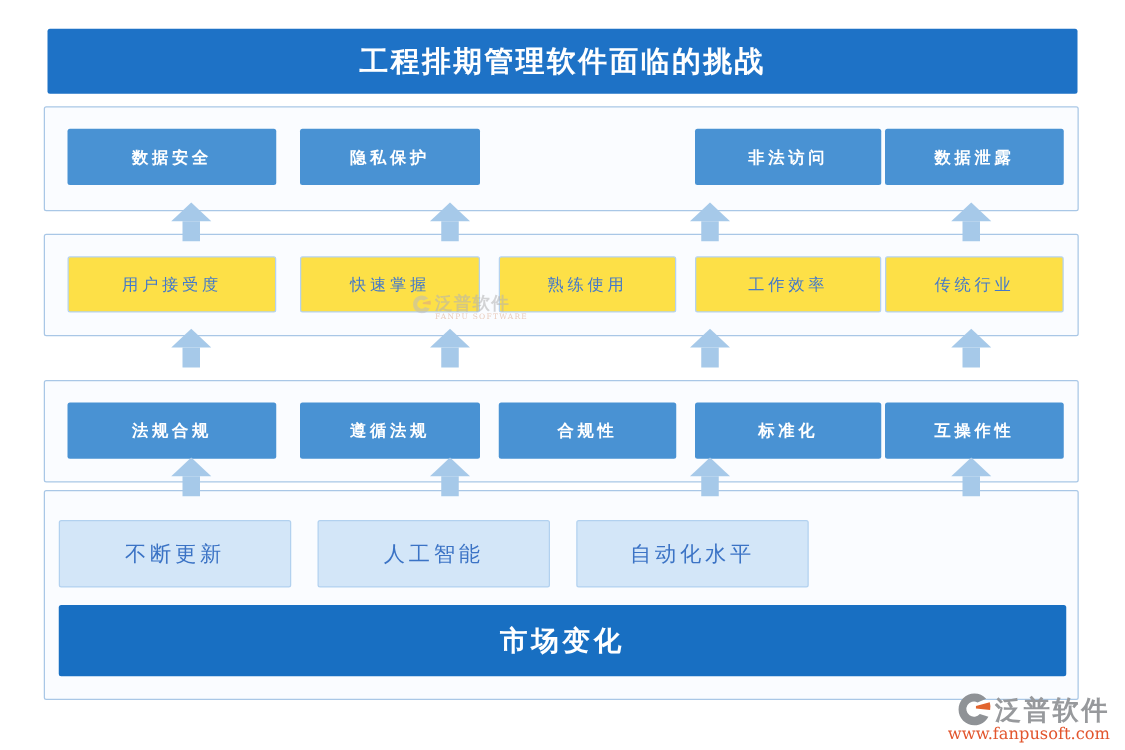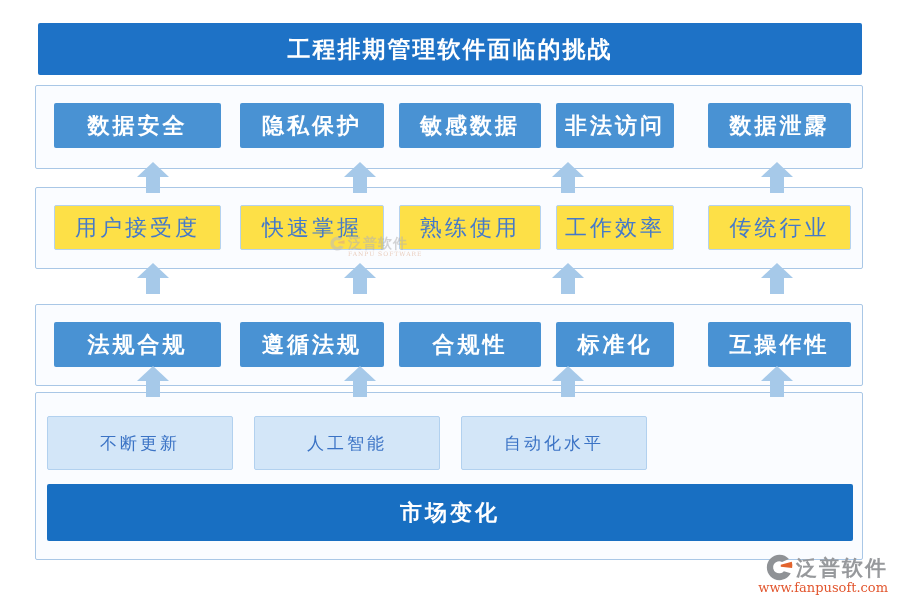--- a/index.html
+++ b/index.html
@@ -17,33 +17,33 @@
     position:absolute;left:35px;width:828px;
     border:1px solid var(--panel-border,#a9c7e6);
     background:var(--panel-bg,#fafcff);border-radius:2px;box-sizing:border-box;
   }
   .panel-1{top:85px;height:84px;}
   .panel-2{top:187px;height:82px;}
   .panel-3{top:304px;height:82px;}
   .panel-4{top:392px;height:168px;}
   .box{
     position:absolute;height:45px;display:flex;align-items:center;justify-content:center;
-    box-sizing:border-box;border-radius:2px;font-size:22px;letter-spacing:3px;white-space:nowrap;
+    box-sizing:border-box;border-radius:2px;font-size:13px;letter-spacing:3px;white-space:nowrap;
   }
   .solid{background:var(--box-blue,#4992d3);color:#fff;font-weight:bold;}
   .outline{background:#fde047;border:1px solid var(--outline-border,#b5d2ee);color:var(--outline-text,#4479ca);}
   .light{
     background:var(--light-bg,#d3e6f8);border:1px solid var(--light-border,#b2d1ef);
     color:var(--light-text,#3b73c5);height:54px;width:186px;font-size:17px;
   }
   .r13{top:17px;}
   .bx1{left:18px;width:167px;}
   .bx2{left:204px;width:144px;}
   .bx3{left:363px;width:142px;}
-  .bx4{left:520px;width:118px;}
+  .bx4{left:520px;width:149px;}
   .bx5{left:672px;width:143px;}
   .lx1{left:11px;top:23px;}
   .lx2{left:218px;top:23px;}
   .lx3{left:425px;top:23px;}
   .lx4{left:632px;top:23px;}
   .market-bar{
     position:absolute;left:11px;top:91px;width:806px;height:57px;
     background:var(--bar-bg,#186fc2);color:#fff;display:flex;align-items:center;justify-content:center;
     font-size:22px;font-weight:bold;letter-spacing:3px;border-radius:2px;
   }
@@ -69,21 +69,20 @@
 </head>
 <body>
 
 <div class="canvas">
 
   <div class="title-bar">工程排期管理软件面临的挑战</div>
 
   <div class="panel panel-1">
     <div class="box solid r13 bx1">数据安全</div>
     <div class="box solid r13 bx2">隐私保护</div>
-    <div class="box solid r13 bx3">敏感数据</div>
     <div class="box solid r13 bx4">非法访问</div>
     <div class="box solid r13 bx5">数据泄露</div>
   </div>
 
   <div class="panel panel-2">
     <div class="box outline r13 bx1">用户接受度</div>
     <div class="box outline r13 bx2">快速掌握</div>
     <div class="box outline r13 bx3">熟练使用</div>
     <div class="box outline r13 bx4">工作效率</div>
     <div class="box outline r13 bx5">传统行业</div>

